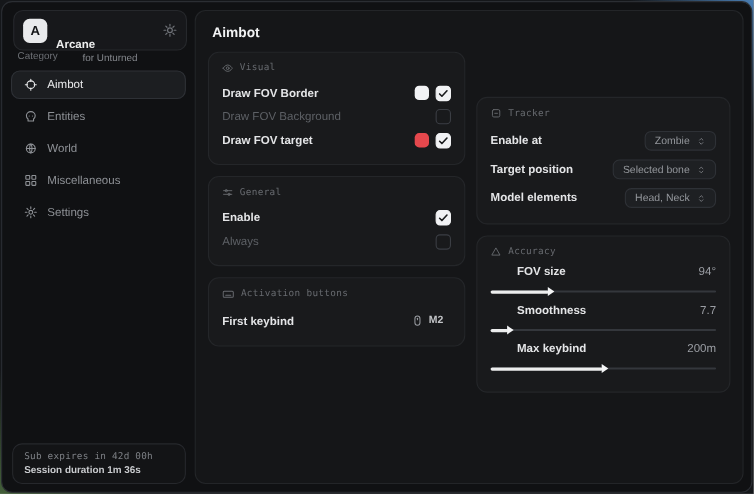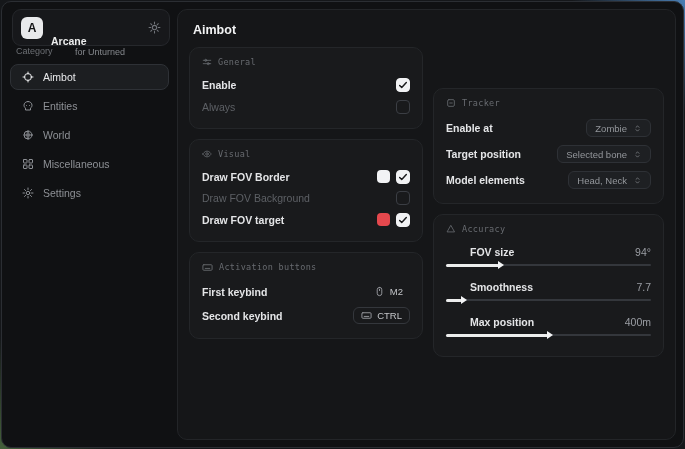--- a/index.html
+++ b/index.html
@@ -73,32 +73,32 @@
   .swatch { width:13px; height:13px; border-radius:4px; cursor:pointer; }
   .checkbox {
     width:14px; height:14px; border-radius:4px; border:1.5px solid #3b3e44;
     display:flex; align-items:center; justify-content:center; cursor:pointer;
   }
   .checkbox svg { display:none; }
   .checkbox.checked { background:#f1f2f4; border-color:#f1f2f4; }
   .checkbox.checked svg { display:block; }
   .keybtn {
     display:flex; align-items:flex-end; gap:5px; background:none; border:none;
-    color:#c3c5c8; font-family:inherit; font-size:9.5px; font-weight:normal; cursor:pointer; padding:2px 7px;
+    color:#c3c5c8; font-family:inherit; font-size:9.5px; font-weight:bold; cursor:pointer; padding:2px 7px;
   }
   .keybtn.framed { border:1px solid #34373c; border-radius:6px; }
   .keybtn .ki { display:flex; color:#9b9ea3; }
   .select {
     display:flex; align-items:center; gap:6px; background:#1e2023; border:1px solid #2e3136;
     border-radius:6px; padding:2.5px 8px; color:#94979c; font-family:inherit; font-size:9.5px; cursor:pointer;
   }
   .select .si { display:flex; color:#85888d; }
   .sl { margin-bottom:10px; }
   .sl:last-child { margin-bottom:2px; }
-  .sl-head { display:flex; justify-content:space-between; align-items:flex-end; height:17px;padding-left:24px; }
+  .sl-head { display:flex; justify-content:space-between; align-items:flex-start; height:17px;padding-left:24px; }
   .sl-val { font-size:10.5px; color:#9b9ea4; }
   .track { position:relative; height:2px; background:#34373c; border-radius:2px; margin:6px 0 10px; cursor:pointer; }
   .fill { position:absolute; left:0; top:-0.5px; height:3px; background:#eceded; border-radius:2px; }
   .thumb {
     position:absolute; right:-5px; top:-2.5px; width:0; height:0;
     border-left:6px solid #f4f5f6; border-top:4px solid transparent; border-bottom:4px solid transparent;
   }
   svg { stroke:currentColor; fill:none; stroke-width:2; stroke-linecap:round; stroke-linejoin:round; }
 </style>
 </head>
@@ -170,27 +170,71 @@
               <svg width="12" height="12" viewBox="0 0 24 24">
                 <circle cx="12" cy="12" r="3.5"></circle>
                 <path d="M12 2v3M12 19v3M2 12h3M19 12h3M5 5l2.2 2.2M16.8 16.8L19 19M19 5l-2.2 2.2M7.2 16.8L5 19"></path>
               </svg>
             </span>
           <span>Settings</span>
         </div>
       </nav>
     </div>
 
+    <div class="side-footer">
+      <div class="sf1">Sub expires in 42d 00h</div>
+      <div class="sf2">Session duration 1m 36s</div>
+    </div>
   </aside>
 
   <main class="panel">
     <h1 class="page-title">Aimbot</h1>
     <div class="cols">
 
       <div class="col col-l">
+
+        <section class="card">
+          <div class="card-head">
+            <span class="hi">
+                <svg width="10" height="10" viewBox="0 0 24 24">
+                  <path d="M2 12s4-7 10-7 10 7 10 7-4 7-10 7S2 12 2 12z"></path>
+                  <circle cx="12" cy="12" r="3"></circle>
+                </svg>
+              </span>
+            <span>Visual</span>
+          </div>
+          <div class="row r21">
+            <span class="row-label">Draw FOV Border</span>
+            <span class="ctrl">
+              <span class="swatch" style="background: rgb(242, 243, 245);"></span>
+              <span class="checkbox checked">
+                  <svg width="10" height="10" viewBox="0 0 24 24" style="stroke:#1a1b1d;stroke-width:3.5;">
+                    <path d="M4 13l5 5L20 6"></path>
+                  </svg>
+                </span>
+            </span>
+          </div>
+          <div class="row r21 dim">
+            <span class="row-label">Draw FOV Background</span>
+            <span class="ctrl">
+              <span class="checkbox"></span>
+            </span>
+          </div>
+          <div class="row r21">
+            <span class="row-label">Draw FOV target</span>
+            <span class="ctrl">
+              <span class="swatch" style="background: rgb(229, 72, 77);"></span>
+              <span class="checkbox checked">
+                  <svg width="10" height="10" viewBox="0 0 24 24" style="stroke:#1a1b1d;stroke-width:3.5;">
+                    <path d="M4 13l5 5L20 6"></path>
+                  </svg>
+                </span>
+            </span>
+          </div>
+        </section>
 
         <section class="card">
           <div class="card-head">
             <span class="hi">
                 <svg width="10" height="10" viewBox="0 0 24 24">
                   <path d="M3 8h18M3 16h18"></path>
                   <circle cx="9" cy="8" r="2.5"></circle>
                   <circle cx="15" cy="16" r="2.5"></circle>
                 </svg>
               </span>
@@ -204,60 +248,20 @@
                     <path d="M4 13l5 5L20 6"></path>
                   </svg>
                 </span>
               </span>
           </div>
           <div class="row r22 dim">
             <span class="row-label">Always</span>
             <span class="ctrl">
                 <span class="checkbox"></span>
               </span>
-          </div>
-        </section>
-
-        <section class="card">
-          <div class="card-head">
-            <span class="hi">
-                <svg width="10" height="10" viewBox="0 0 24 24">
-                  <path d="M2 12s4-7 10-7 10 7 10 7-4 7-10 7S2 12 2 12z"></path>
-                  <circle cx="12" cy="12" r="3"></circle>
-                </svg>
-              </span>
-            <span>Visual</span>
-          </div>
-          <div class="row r21">
-            <span class="row-label">Draw FOV Border</span>
-            <span class="ctrl">
-              <span class="swatch" style="background: rgb(242, 243, 245);"></span>
-              <span class="checkbox checked">
-                  <svg width="10" height="10" viewBox="0 0 24 24" style="stroke:#1a1b1d;stroke-width:3.5;">
-                    <path d="M4 13l5 5L20 6"></path>
-                  </svg>
-                </span>
-            </span>
-          </div>
-          <div class="row r21 dim">
-            <span class="row-label">Draw FOV Background</span>
-            <span class="ctrl">
-              <span class="checkbox"></span>
-            </span>
-          </div>
-          <div class="row r21">
-            <span class="row-label">Draw FOV target</span>
-            <span class="ctrl">
-              <span class="swatch" style="background: rgb(229, 72, 77);"></span>
-              <span class="checkbox checked">
-                  <svg width="10" height="10" viewBox="0 0 24 24" style="stroke:#1a1b1d;stroke-width:3.5;">
-                    <path d="M4 13l5 5L20 6"></path>
-                  </svg>
-                </span>
-            </span>
           </div>
         </section>
 
         <section class="card">
           <div class="card-head">
             <span class="hi">
                 <svg width="11" height="11" viewBox="0 0 24 24">
                   <rect x="2" y="6" width="20" height="12" rx="2"></rect>
                   <path d="M7 14h10"></path>
                 </svg>
@@ -269,32 +273,20 @@
             <button class="keybtn">
               <span class="ki">
                   <svg width="11" height="11" viewBox="0 0 24 24">
                     <rect x="7" y="3" width="10" height="18" rx="5"></rect>
                     <path d="M12 7v3"></path>
                   </svg>
                 </span>
               <span>M2</span>
             </button>
           </div>
-          <div class="row r24">
-            <span class="row-label">Second keybind</span>
-            <button class="keybtn framed">
-              <span class="ki">
-                  <svg width="11" height="11" viewBox="0 0 24 24">
-                    <rect x="2" y="6" width="20" height="12" rx="2"></rect>
-                    <path d="M7 14h10"></path>
-                  </svg>
-                </span>
-              <span>CTRL</span>
-            </button>
-          </div>
         </section>
       </div>
 
       <div class="col col-r">
 
         <section class="card">
           <div class="card-head">
             <span class="hi">
                 <svg width="10" height="10" viewBox="0 0 24 24">
                   <rect x="4" y="4" width="16" height="16" rx="3"></rect>
@@ -364,22 +356,22 @@
               <span class="sl-val">7.7</span>
             </div>
             <div class="track">
               <div class="fill" style="width: 8%;">
                   <div class="thumb"></div>
                 </div>
             </div>
           </div>
           <div class="sl">
             <div class="sl-head">
-              <span class="row-label">Max position</span>
-              <span class="sl-val">400m</span>
+              <span class="row-label">Max keybind</span>
+              <span class="sl-val">200m</span>
             </div>
             <div class="track">
               <div class="fill" style="width: 50%;">
                   <div class="thumb"></div>
                 </div>
             </div>
           </div>
         </section>
       </div>
 

